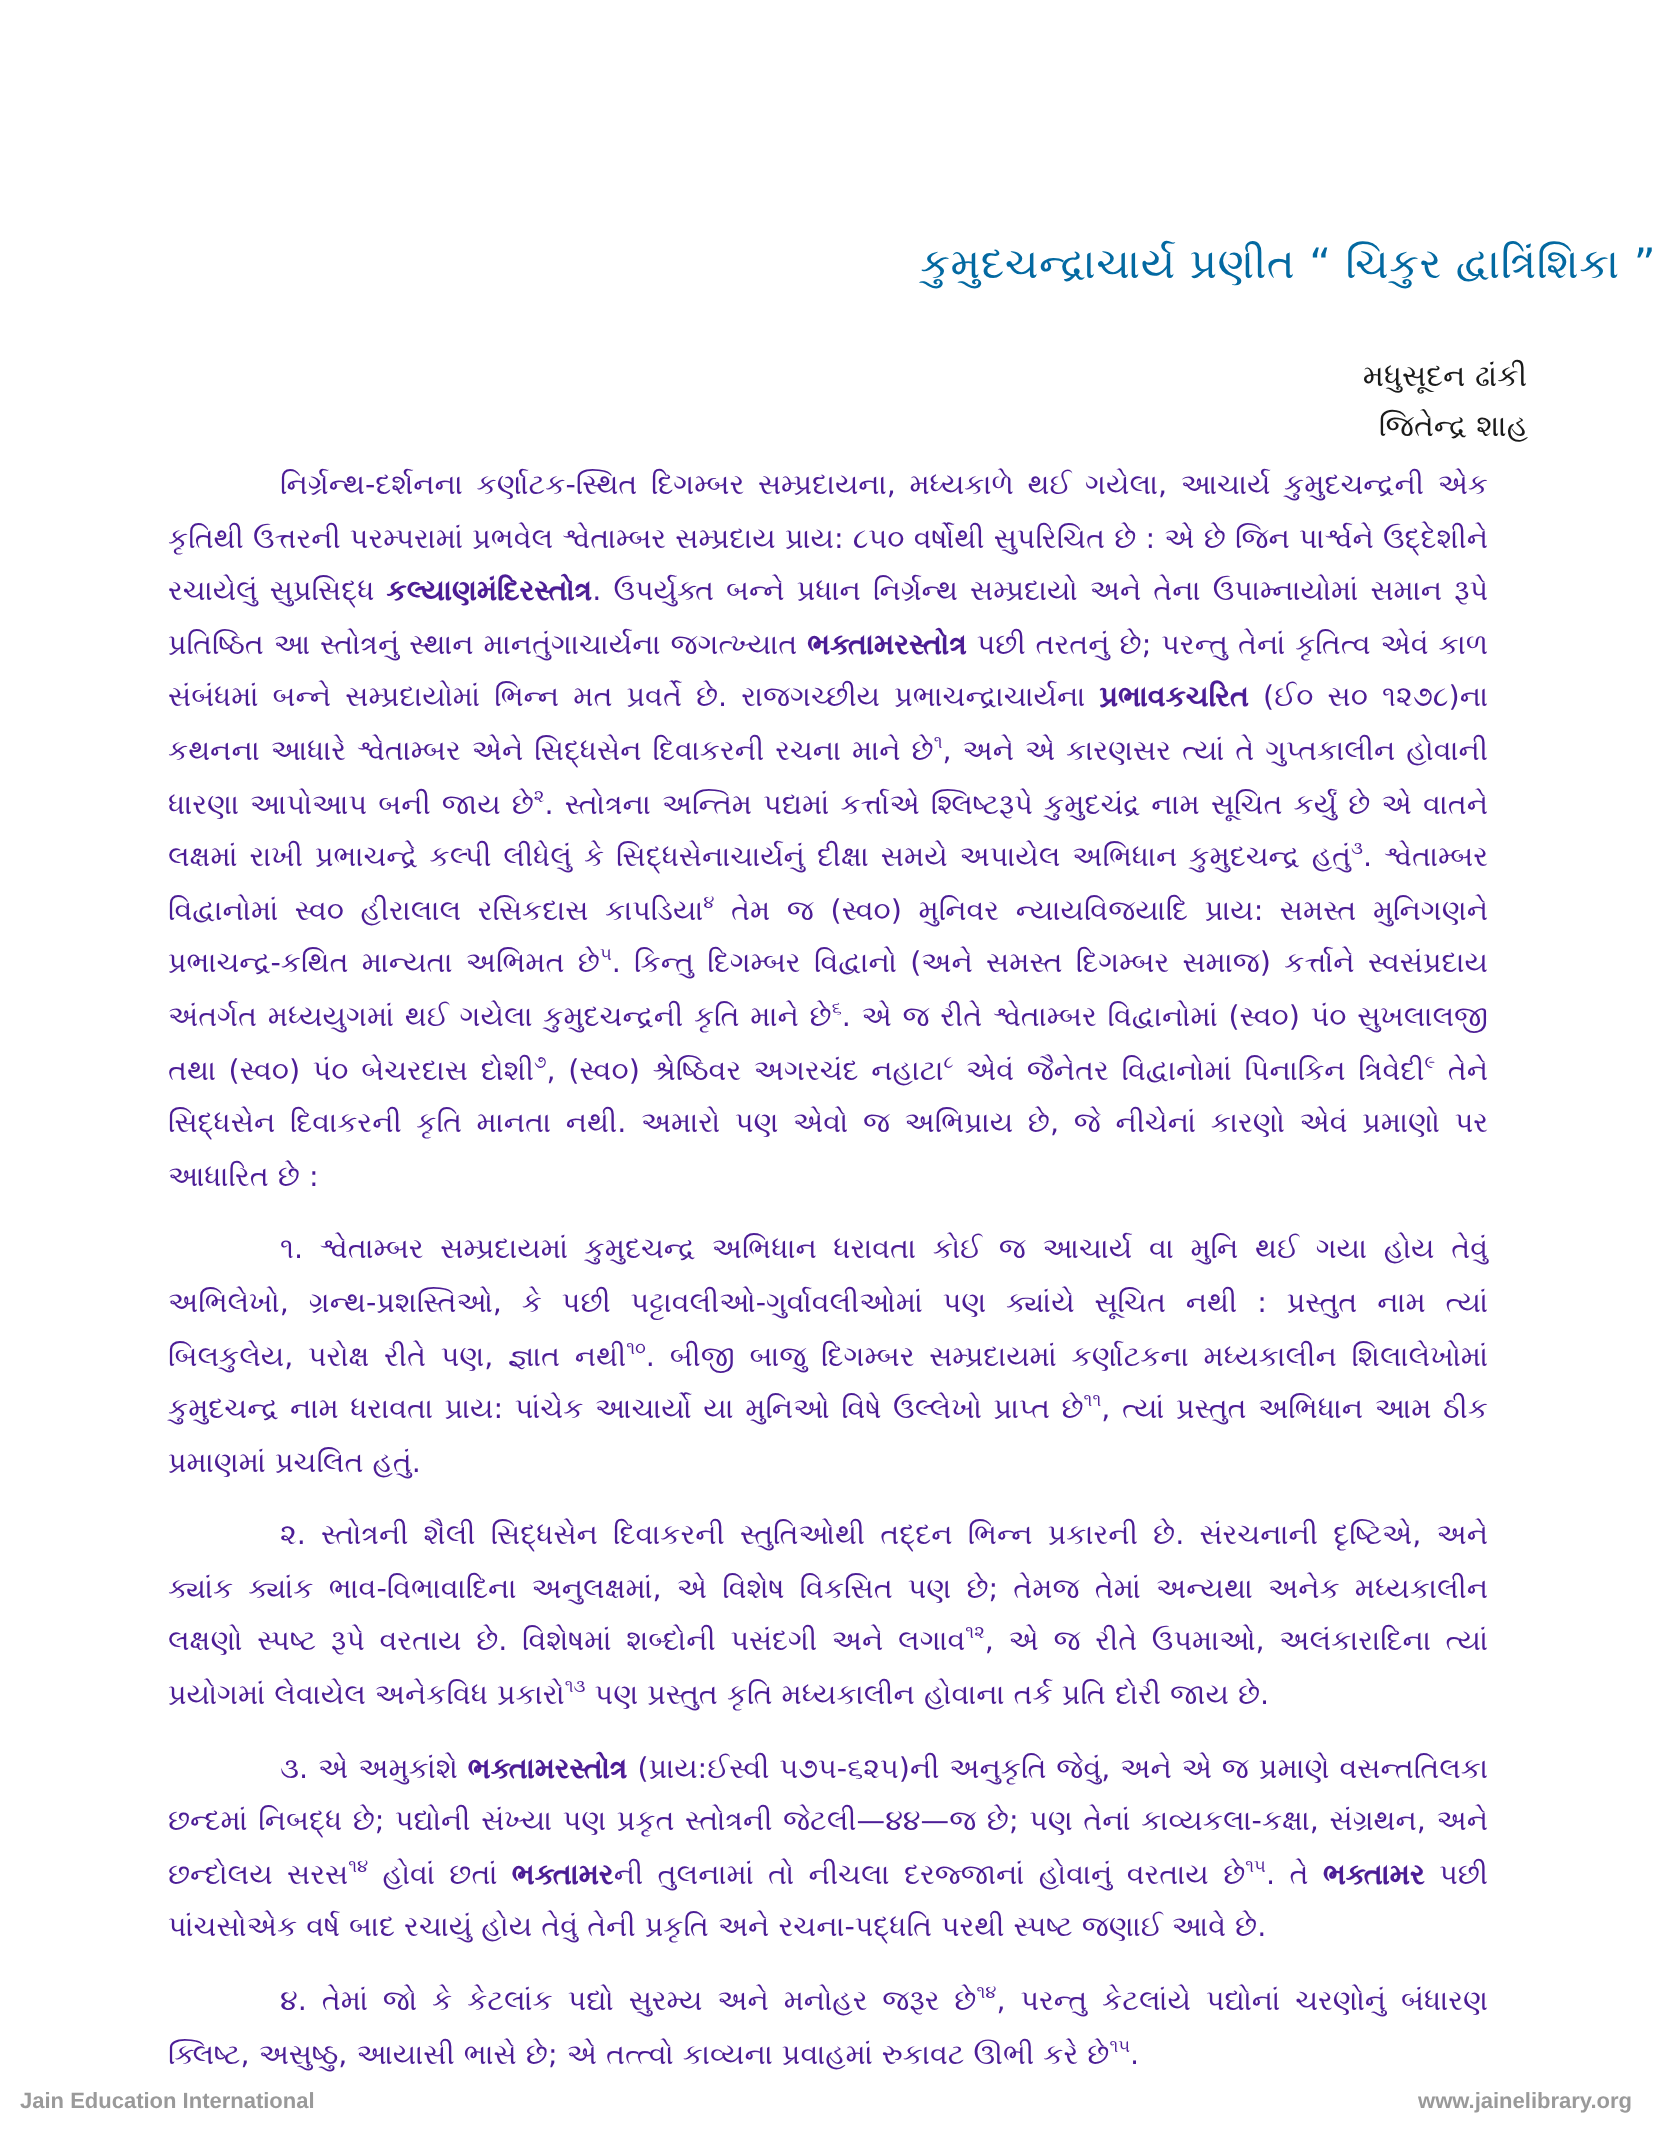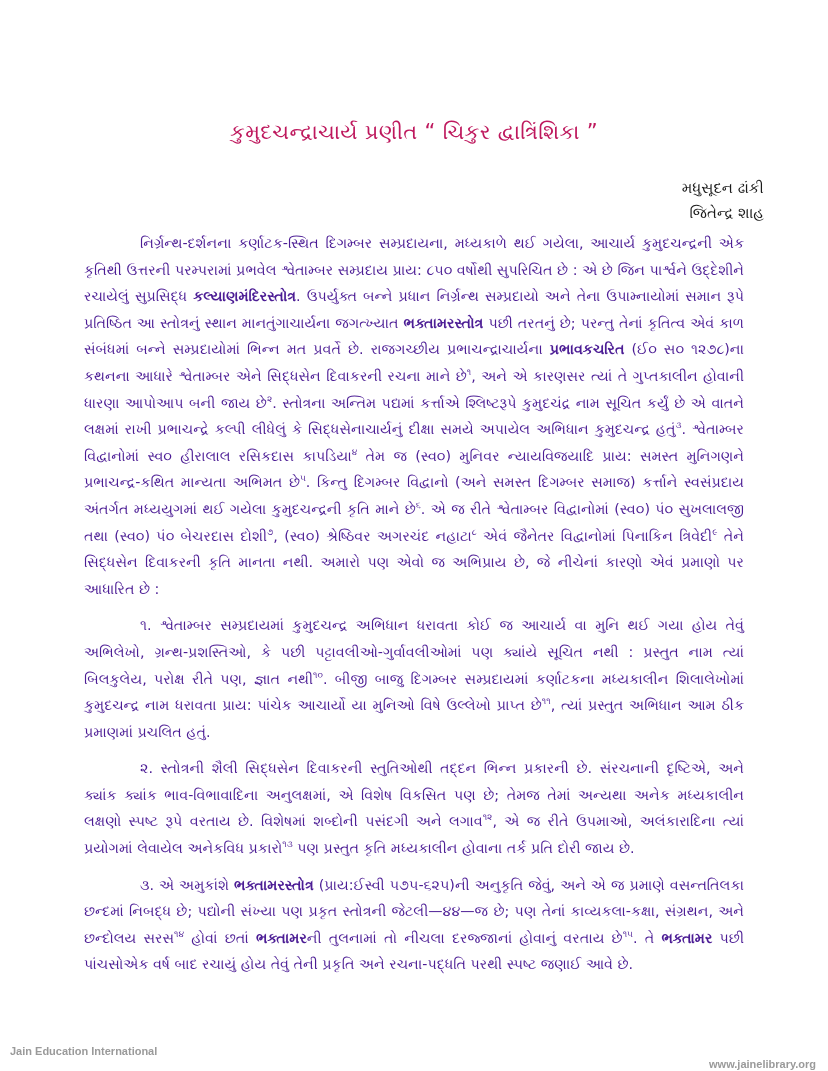--- a/index.html
+++ b/index.html
@@ -1,51 +1,52 @@
 <!DOCTYPE html>
 <html><head>
 <meta charset="utf-8">
 <style>
   html, body { margin: 0; padding: 0; background: #ffffff; }
   body { width: 828px; height: 1071px; position: relative; overflow: hidden;
          font-family: "DejaVu Sans", "Liberation Sans", sans-serif; color: #1a1a1a; }
   .page { position: absolute; left: 0; top: 0; width: 828px; height: 1071px; }
-  .title { position: absolute; top: 120px; left: 0; width: 828px; text-align: center;
-           font-size: 21px; letter-spacing: 0.3px; color: #be185d; }
+  .title { position: absolute; top: 120px; left: 0; width: 828px; text-align: right;
+           font-size: 21px; letter-spacing: 0.3px; color: #0369a1; }
   .authors { position: absolute; top: 176px; right: 64px; text-align: left; font-size: 15px; line-height: 25px; }
-  .authors div { text-align: center; }
+  .authors div { text-align: left; }
   .authors .a1 { padding-left: 0; }
   .authors .a2 { padding-left: 8px; }
   .body { position: absolute; top: 230px; left: 84px; width: 660px;
           font-size: 14.3px; line-height: 26.6px; text-align: justify; color: #4c1d95; }
   .body p { margin: 0 0 10px 0; text-indent: 56px; }
   .body p.first { margin-bottom: 10px; }
   .b { font-weight: bold; }
   sup { font-size: 9px; line-height: 0; vertical-align: super; }
   .footer { position: absolute; top: 1045px; left: 0; width: 828px; height: 16px;
             font-family: "Liberation Sans", sans-serif; font-size: 11px; color: #9a9a9a; font-weight: bold; }
   .footer .l { position: absolute; left: 10px; top: 0; }
   .footer .c { position: absolute; left: 0; width: 828px; text-align: center; top: 0; }
-  .footer .r { position: absolute; right: 12px; top: 13px; }
+  .footer .r { position: absolute; right: 12px; top: 0; }
 </style>
 </head>
 <body>
 
 <div class="page">
   <div class="title">કુમુદચન્દ્રાચાર્ય પ્રણીત “ ચિકુર દ્વાત્રિંશિકા ”</div>
 
   <div class="authors">
     <div class="a1">મધુસૂદન ઢાંકી</div>
     <div class="a2">જિતેન્દ્ર શાહ</div>
   </div>
 
   <div class="body" id="body">
       <p class="first"><span>નિર્ગ્રન્થ-દર્શનના કર્ણાટક-સ્થિત દિગમ્બર સમ્પ્રદાયના, મધ્યકાળે થઈ ગયેલા, આચાર્ય કુમુદચન્દ્રની એક કૃતિથી ઉત્તરની પરમ્પરામાં પ્રભવેલ શ્વેતામ્બર સમ્પ્રદાય પ્રાય: ૮૫૦ વર્ષોથી સુપરિચિત છે : એ છે જિન પાર્શ્વને ઉદ્દેશીને રચાયેલું સુપ્રસિદ્ધ </span><span class="b">કલ્યાણમંદિરસ્તોત્ર</span><span>. ઉપર્યુક્ત બન્ને પ્રધાન નિર્ગ્રન્થ સમ્પ્રદાયો અને તેના ઉપામ્નાયોમાં સમાન રૂપે પ્રતિષ્ઠિત આ સ્તોત્રનું સ્થાન માનતુંગાચાર્યના જગત્ખ્યાત </span><span class="b">ભક્તામરસ્તોત્ર</span><span> પછી તરતનું છે; પરન્તુ તેનાં કૃતિત્વ એવં કાળ સંબંધમાં બન્ને સમ્પ્રદાયોમાં ભિન્ન મત પ્રવર્તે છે. રાજગચ્છીય પ્રભાચન્દ્રાચાર્યના </span><span class="b">પ્રભાવકચરિત</span><span> (ઈ૦ સ૦ ૧૨૭૮)ના કથનના આધારે શ્વેતામ્બર એને સિદ્ધસેન દિવાકરની રચના માને છે</span><sup>૧</sup><span>, અને એ કારણસર ત્યાં તે ગુપ્તકાલીન હોવાની ધારણા આપોઆપ બની જાય છે</span><sup>૨</sup><span>. સ્તોત્રના અન્તિમ પદ્યમાં કર્ત્તાએ શ્લિષ્ટરૂપે કુમુદચંદ્ર નામ સૂચિત કર્યું છે એ વાતને લક્ષમાં રાખી પ્રભાચન્દ્રે કલ્પી લીધેલું કે સિદ્ધસેનાચાર્યનું દીક્ષા સમયે અપાયેલ અભિધાન કુમુદચન્દ્ર હતું</span><sup>૩</sup><span>. શ્વેતામ્બર વિદ્વાનોમાં સ્વ૦ હીરાલાલ રસિકદાસ કાપડિયા</span><sup>૪</sup><span> તેમ જ (સ્વ૦) મુનિવર ન્યાયવિજયાદિ પ્રાય: સમસ્ત મુનિગણને પ્રભાચન્દ્ર-કથિત માન્યતા અભિમત છે</span><sup>૫</sup><span>. કિન્તુ દિગમ્બર વિદ્વાનો (અને સમસ્ત દિગમ્બર સમાજ) કર્ત્તાને સ્વસંપ્રદાય અંતર્ગત મધ્યયુગમાં થઈ ગયેલા કુમુદચન્દ્રની કૃતિ માને છે</span><sup>૬</sup><span>. એ જ રીતે શ્વેતામ્બર વિદ્વાનોમાં (સ્વ૦) પં૦ સુખલાલજી તથા (સ્વ૦) પં૦ બેચરદાસ દોશી</span><sup>૭</sup><span>, (સ્વ૦) શ્રેષ્ઠિવર અગરચંદ નહાટા</span><sup>૮</sup><span> એવં જૈનેતર વિદ્વાનોમાં પિનાકિન ત્રિવેદી</span><sup>૯</sup><span> તેને સિદ્ધસેન દિવાકરની કૃતિ માનતા નથી. અમારો પણ એવો જ અભિપ્રાય છે, જે નીચેનાં કારણો એવં પ્રમાણો પર આધારિત છે :</span></p>
       <p><span>૧. શ્વેતામ્બર સમ્પ્રદાયમાં કુમુદચન્દ્ર અભિધાન ધરાવતા કોઈ જ આચાર્ય વા મુનિ થઈ ગયા હોય તેવું અભિલેખો, ગ્રન્થ-પ્રશસ્તિઓ, કે પછી પટ્ટાવલીઓ-ગુર્વાવલીઓમાં પણ ક્યાંયે સૂચિત નથી : પ્રસ્તુત નામ ત્યાં બિલકુલેય, પરોક્ષ રીતે પણ, જ્ઞાત નથી</span><sup>૧૦</sup><span>. બીજી બાજુ દિગમ્બર સમ્પ્રદાયમાં કર્ણાટકના મધ્યકાલીન શિલાલેખોમાં કુમુદચન્દ્ર નામ ધરાવતા પ્રાય: પાંચેક આચાર્યો યા મુનિઓ વિષે ઉલ્લેખો પ્રાપ્ત છે</span><sup>૧૧</sup><span>, ત્યાં પ્રસ્તુત અભિધાન આમ ઠીક પ્રમાણમાં પ્રચલિત હતું.</span></p>
       <p><span>૨. સ્તોત્રની શૈલી સિદ્ધસેન દિવાકરની સ્તુતિઓથી તદ્દન ભિન્ન પ્રકારની છે. સંરચનાની દૃષ્ટિએ, અને ક્યાંક ક્યાંક ભાવ-વિભાવાદિના અનુલક્ષમાં, એ વિશેષ વિકસિત પણ છે; તેમજ તેમાં અન્યથા અનેક મધ્યકાલીન લક્ષણો સ્પષ્ટ રૂપે વરતાય છે. વિશેષમાં શબ્દોની પસંદગી અને લગાવ</span><sup>૧૨</sup><span>, એ જ રીતે ઉપમાઓ, અલંકારાદિના ત્યાં પ્રયોગમાં લેવાયેલ અનેકવિધ પ્રકારો</span><sup>૧૩</sup><span> પણ પ્રસ્તુત કૃતિ મધ્યકાલીન હોવાના તર્ક પ્રતિ દોરી જાય છે.</span></p>
       <p><span>૩. એ અમુકાંશે </span><span class="b">ભક્તામરસ્તોત્ર</span><span> (પ્રાય:ઈસ્વી ૫૭૫-૬૨૫)ની અનુકૃતિ જેવું, અને એ જ પ્રમાણે વસન્તતિલકા છન્દમાં નિબદ્ધ છે; પદ્યોની સંખ્યા પણ પ્રકૃત સ્તોત્રની જેટલી—૪૪—જ છે; પણ તેનાં કાવ્યકલા-કક્ષા, સંગ્રથન, અને છન્દોલય સરસ</span><sup>૧૪</sup><span> હોવાં છતાં </span><span class="b">ભક્તામર</span><span>ની તુલનામાં તો નીચલા દરજ્જાનાં હોવાનું વરતાય છે</span><sup>૧૫</sup><span>. તે </span><span class="b">ભક્તામર</span><span> પછી પાંચસોએક વર્ષ બાદ રચાયું હોય તેવું તેની પ્રકૃતિ અને રચના-પદ્ધતિ પરથી સ્પષ્ટ જણાઈ આવે છે.</span></p>
+      <p><span>૪. તેમાં જો કે કેટલાંક પદ્યો સુરમ્ય અને મનોહર જરૂર છે</span><sup>૧૪</sup><span>, પરન્તુ કેટલાંયે પદ્યોનાં ચરણોનું બંધારણ ક્લિષ્ટ, અસુષ્ઠુ, આયાસી ભાસે છે; એ તત્ત્વો કાવ્યના પ્રવાહમાં રુકાવટ ઊભી કરે છે</span><sup>૧૫</sup><span>.</span></p>
     </div>
 
   <div class="footer">
     <span class="l">Jain Education International</span>
     <span class="r">www.jainelibrary.org</span>
   </div>
 </div>
 
 </body></html>

